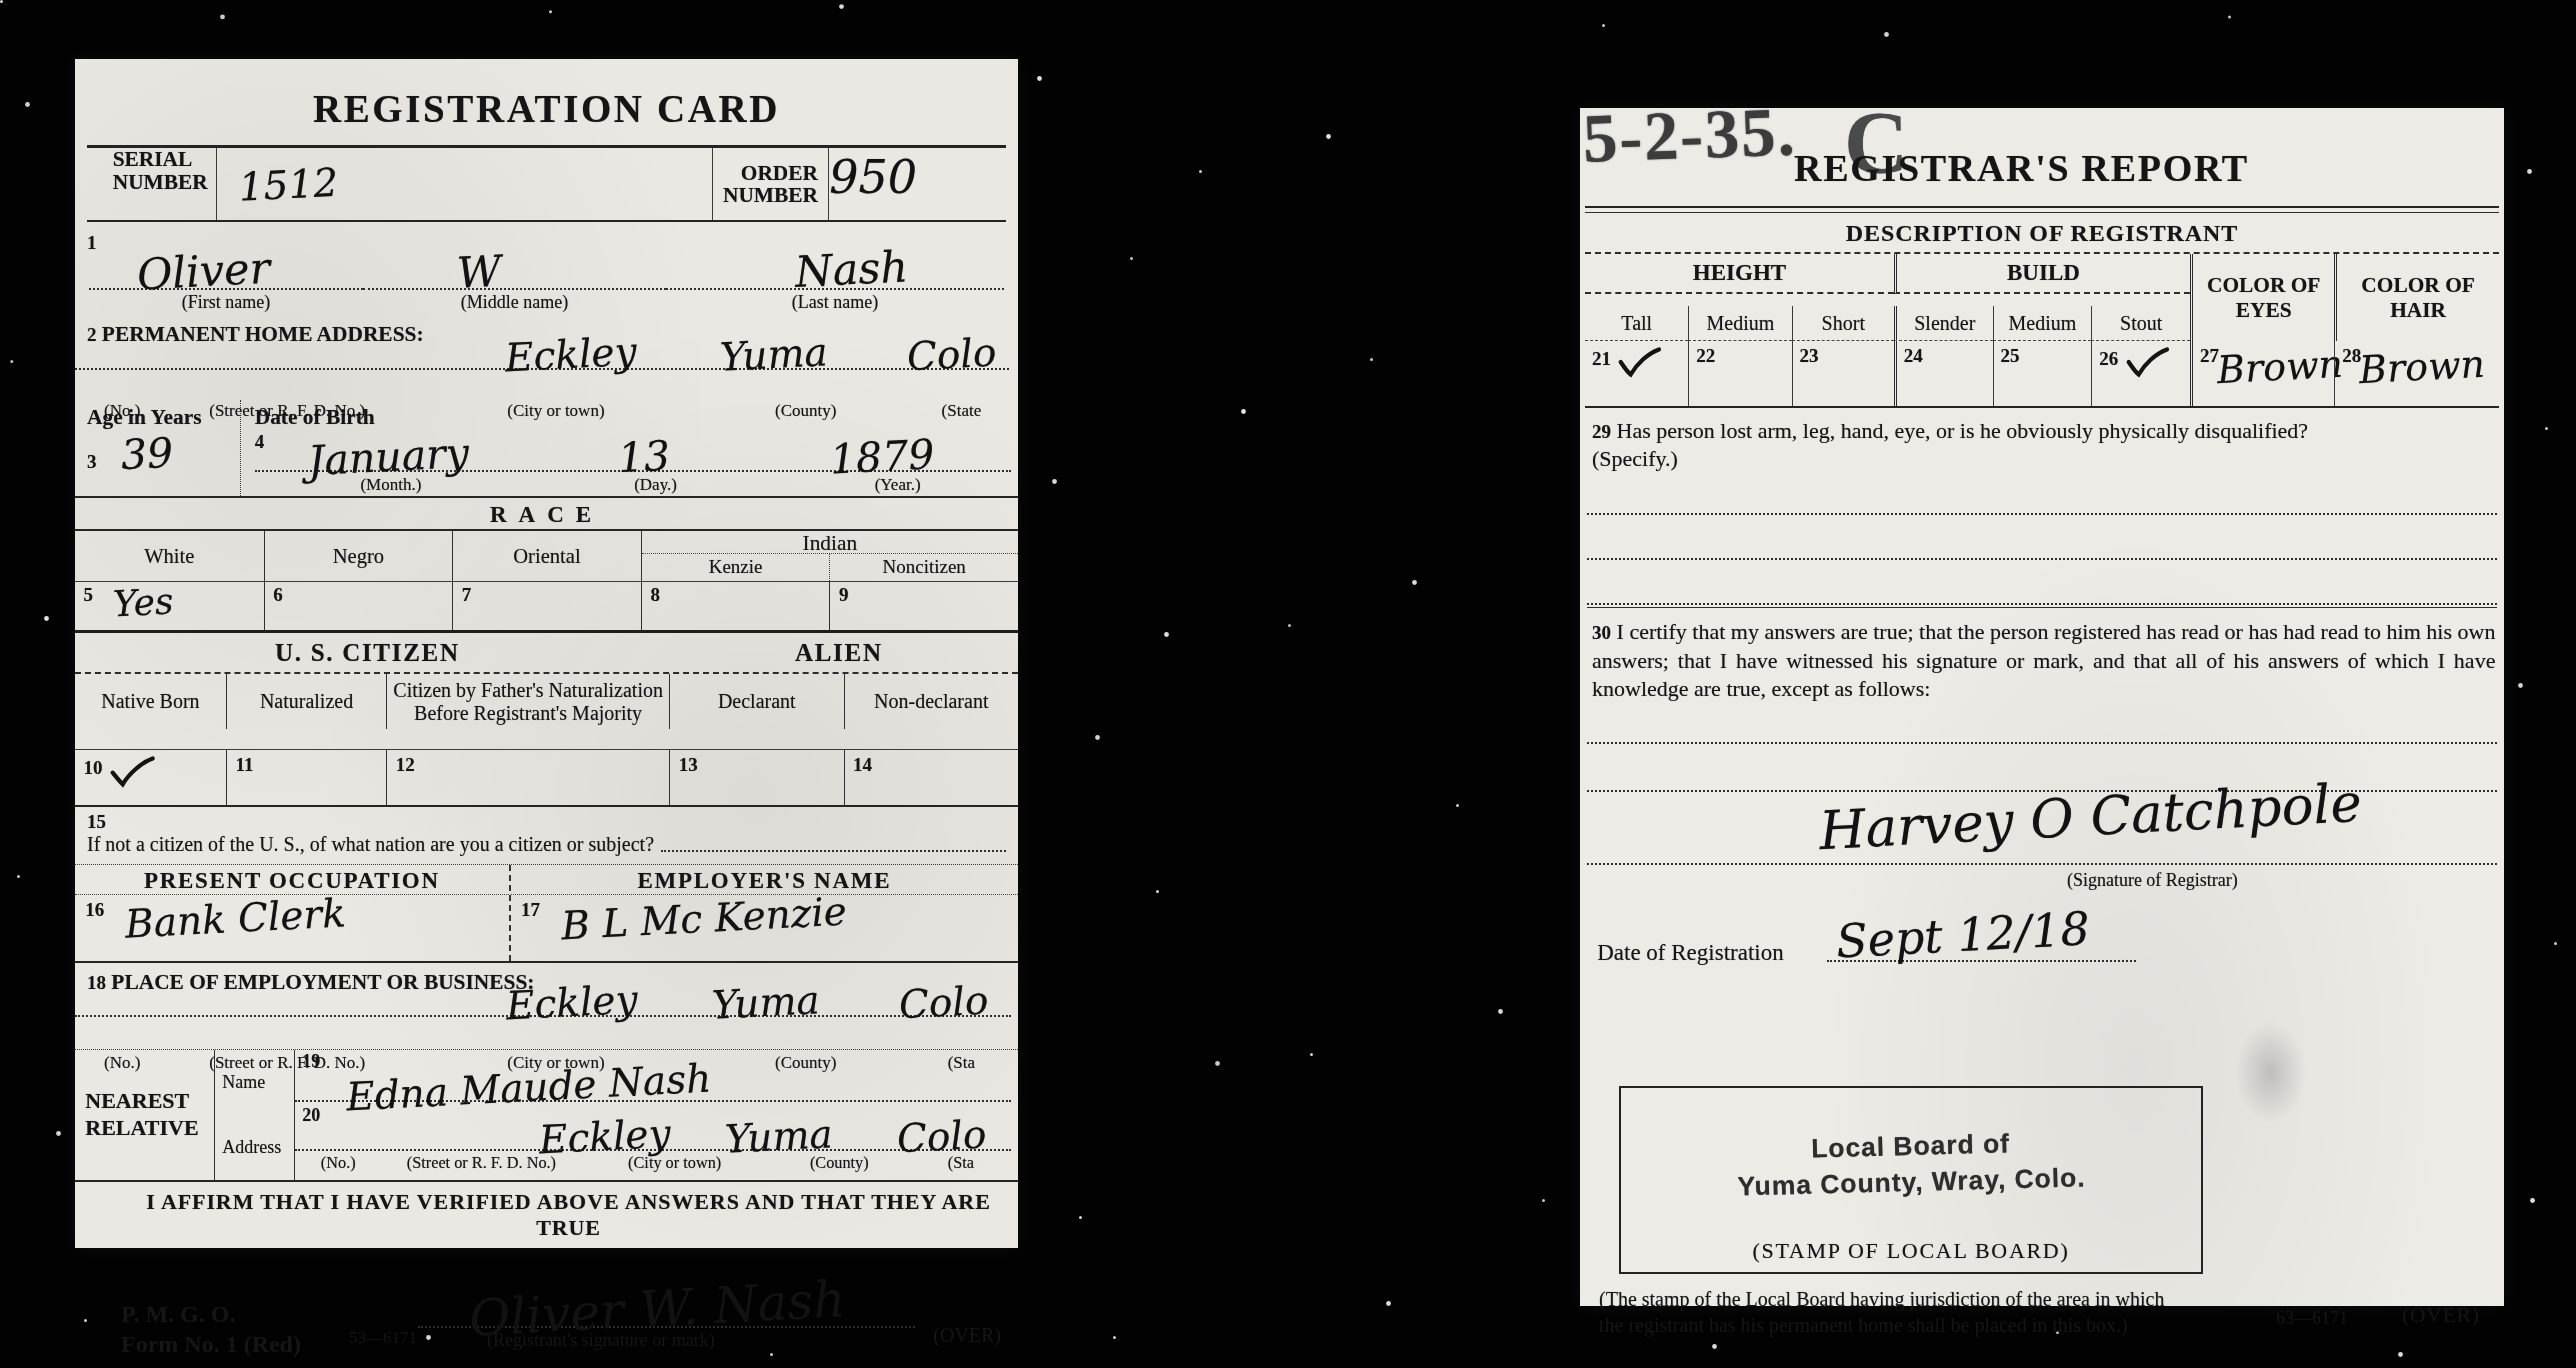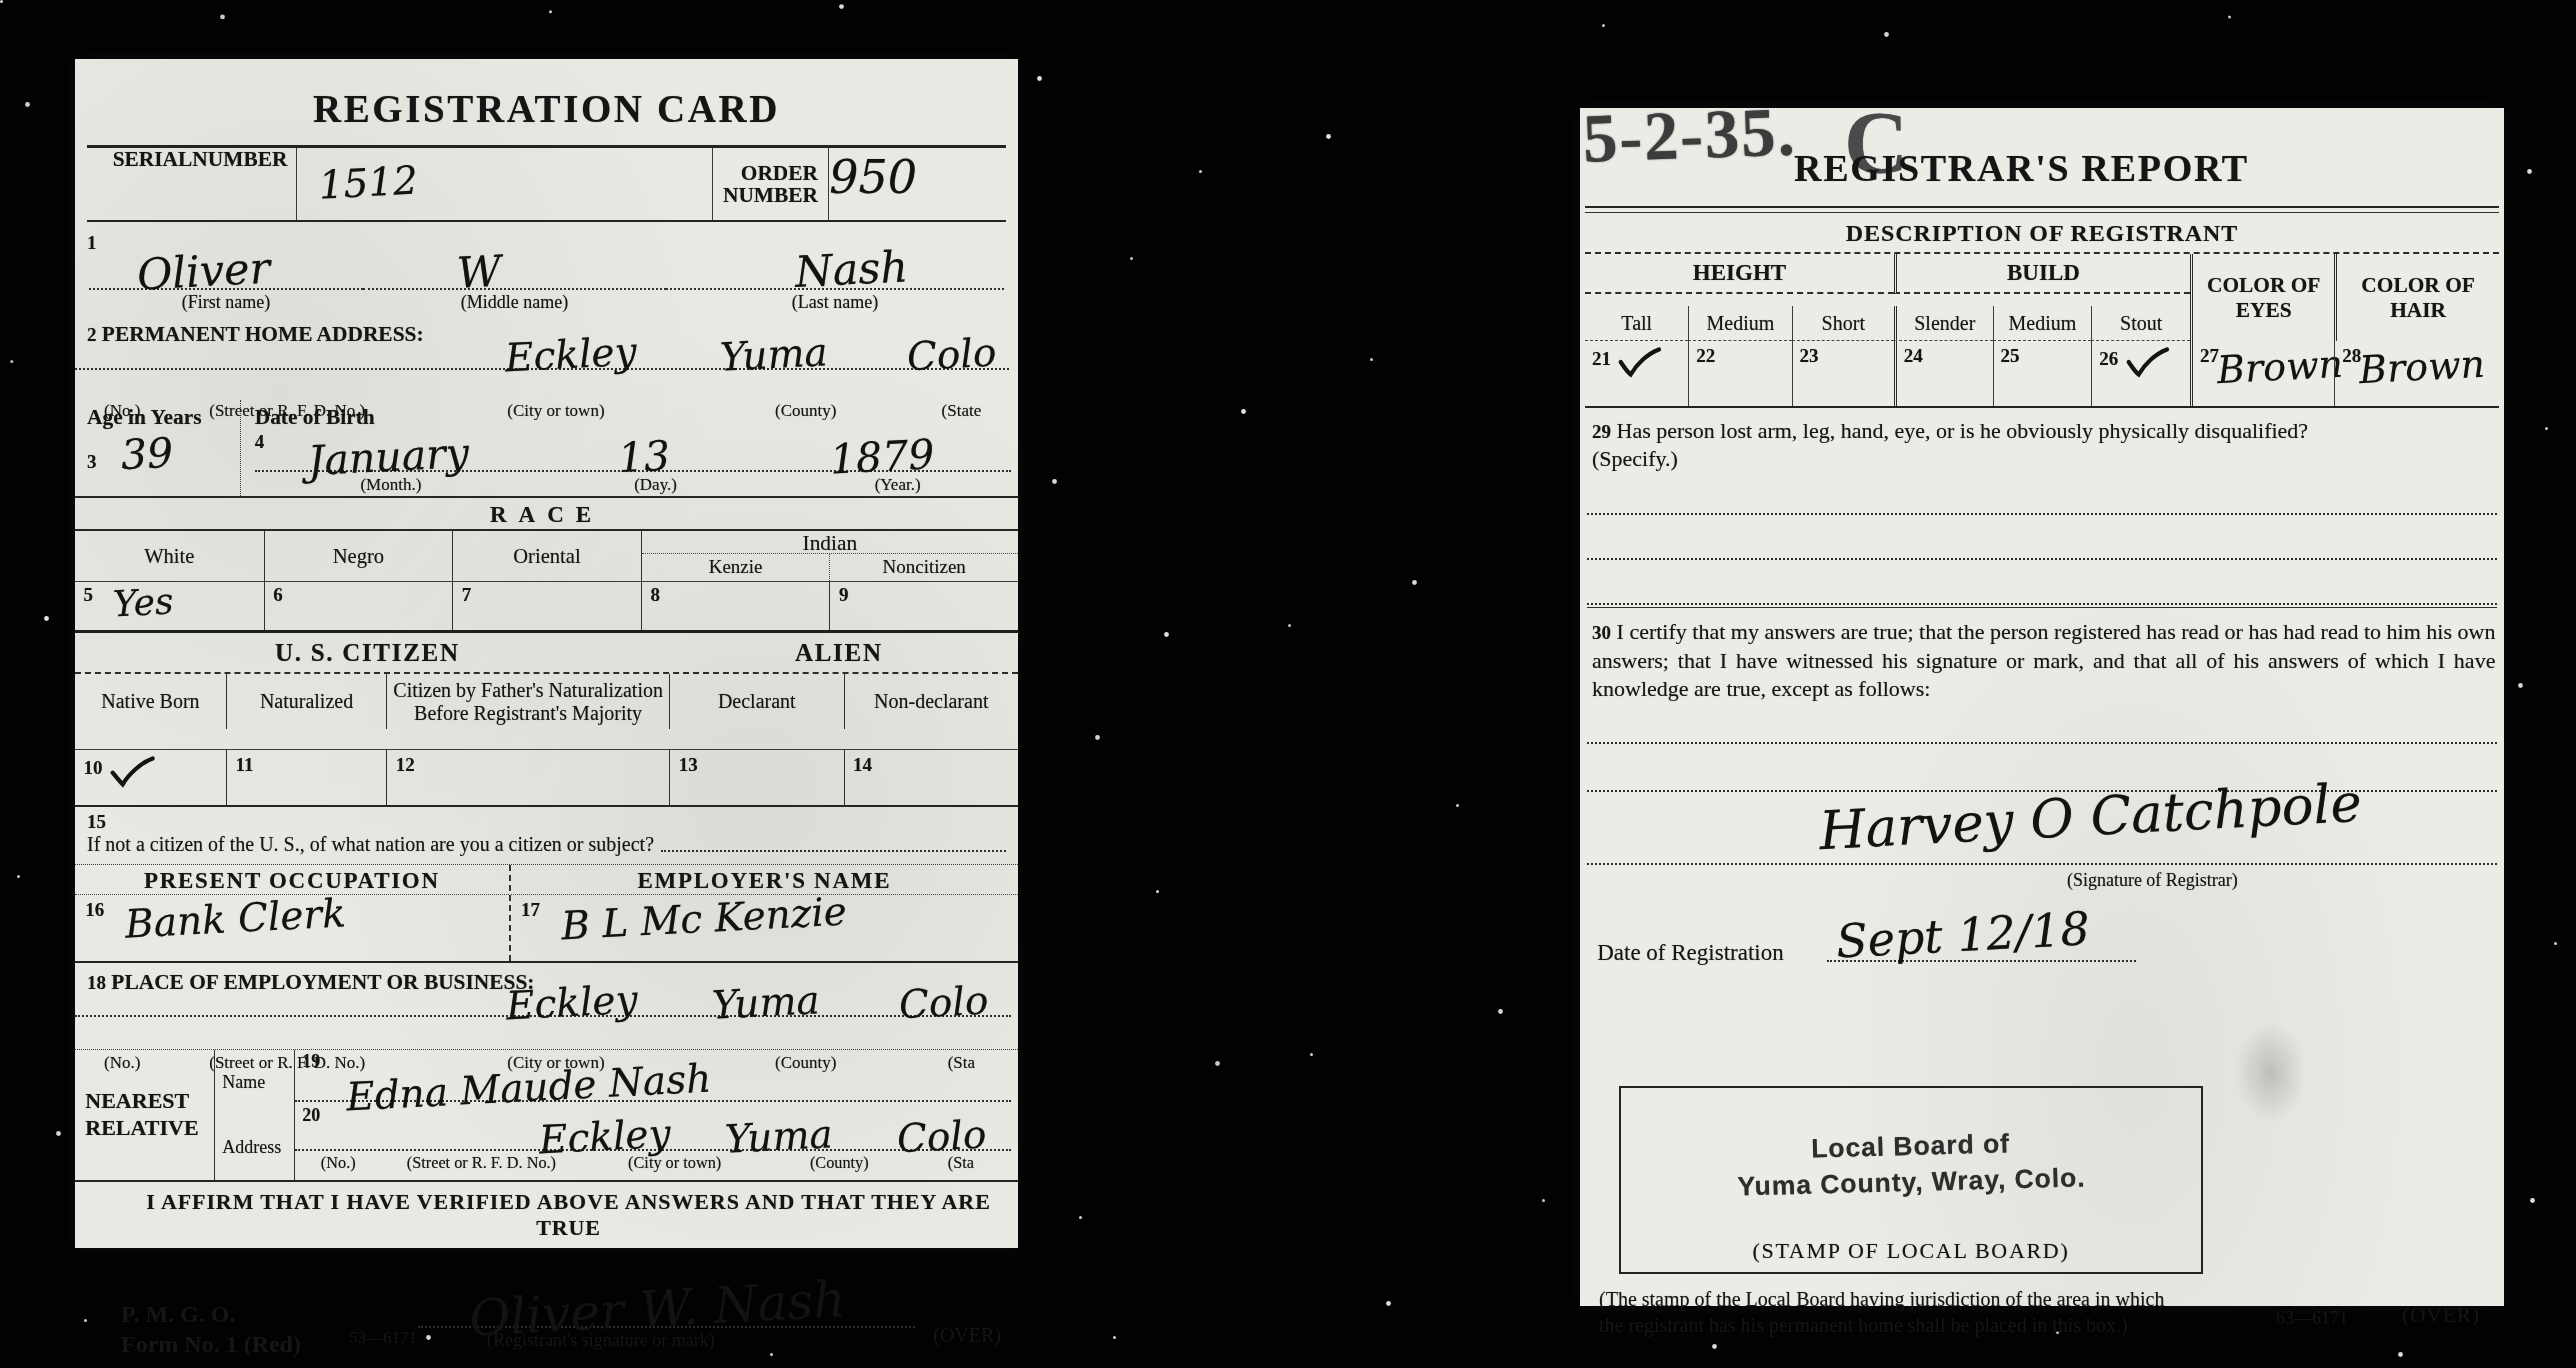--- a/index.html
+++ b/index.html
@@ -34,21 +34,21 @@
   .script{font-family:"DejaVu Serif",serif;font-style:italic;color:#121212;white-space:nowrap;}
   .tilt{display:inline-block;transform:rotate(-3deg);}
   .num{font-size:19px;font-weight:bold;}
   .dotline{border-bottom:2.6px dotted #2e2e2e;}
   .check{display:inline-block;width:50px;height:34px;vertical-align:middle;}
   .check svg{width:100%;height:100%;}
   
   .rc-title{margin:0;padding-top:27.4px;text-align:center;font-size:39px;letter-spacing:2.6px;font-weight:bold;}
   .serial-row{display:flex;align-items:stretch;margin:13.7px 12px 0;height:72px;
       border-top:3.4px solid #232323;border-bottom:2.6px solid #232323;}
-  .serial-label{display:flex;justify-content:flex-start;font-size:21.4px;font-weight:bold;
+  .serial-label{display:flex;flex-direction:column;justify-content:flex-start;font-size:21.4px;font-weight:bold;
       line-height:1.05;padding:0 8.6px 0 12px;border-right:1.7px solid #3a3a3a;}
   .serial-script{font-size:39px;padding:5.1px 8.6px 0 22px;flex:1;}
   .order-label{display:flex;flex-direction:column;justify-content:center;text-align:right;font-size:21.4px;
       font-weight:bold;line-height:1.05;padding:0 10.3px;border-left:1.7px solid #3a3a3a;border-right:1.7px solid #3a3a3a;}
   .order-script{font-size:46px;width:163px;padding-top:1.7px;}
   .name-row{display:flex;position:relative;height:86px;margin-top:5.1px;}
   .name-row .n1{position:absolute;left:12px;top:5.1px;}
   .name-col{display:flex;flex-direction:column;justify-content:flex-end;}
   .name-col .script{font-size:43px;padding-left:48px;margin-bottom:-6.9px;}
   .name-col .lab{text-align:center;font-size:18px;padding-top:1.7px;}

